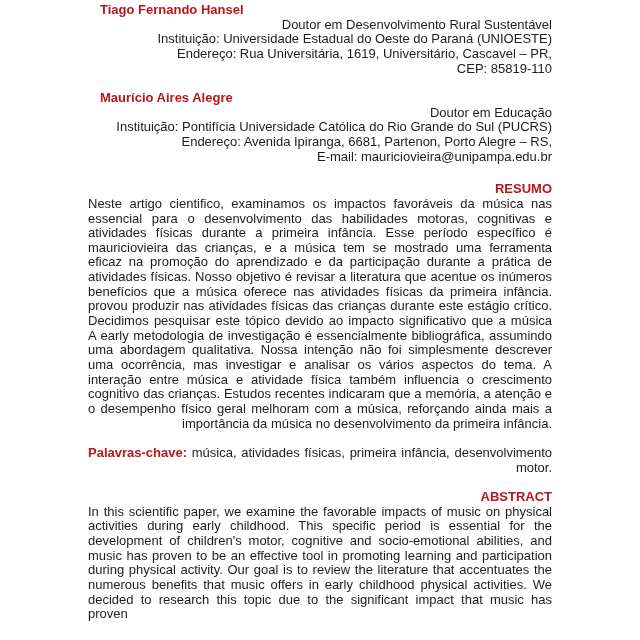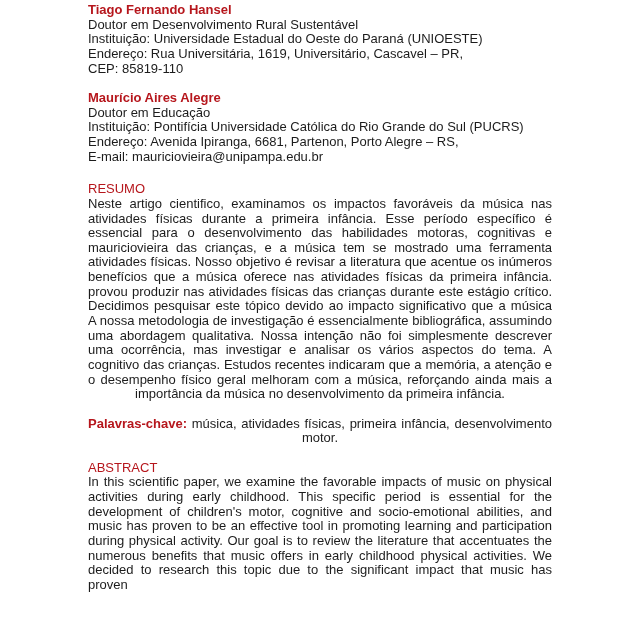--- a/index.html
+++ b/index.html
@@ -13,25 +13,25 @@
     background:var(--bg);
     font-family:"Liberation Sans", sans-serif;
   }
   .doc{
     position:absolute;left:88px;top:3px;width:464px;
     font-size:13px;line-height:14.65px;color:var(--text);
   }
   section{margin:0;padding:0;}
   .gap{margin-top:14.65px;}
   .resumo-gap{margin-top:18px;}
-  .author-name{color:var(--accent);font-weight:bold;white-space:nowrap;}
-  .author-line{white-space:nowrap;text-align:left;}
-  .heading{color:var(--accent);font-weight:normal;text-align:left;}
+  .author-name{color:var(--accent);font-weight:bold;white-space:nowrap;margin-left:12px;}
+  .author-line{white-space:nowrap;text-align:right;}
+  .heading{color:var(--accent);font-weight:bold;text-align:right;}
   .jline{text-align:justify;text-align-last:justify;}
-  .lline{text-align:center;}
+  .lline{text-align:right;}
   .kw-label{color:var(--accent);font-weight:bold;}
 </style>
 </head>
 <body>
 
 <div class="doc">
 
   <section>
     <div class="author-name">Tiago Fernando Hansel</div>
     <div class="author-line">Doutor em Desenvolvimento Rural Sustentável</div>
@@ -44,30 +44,32 @@
     <div class="author-name">Maurício Aires Alegre</div>
     <div class="author-line">Doutor em Educação</div>
     <div class="author-line">Instituição: Pontifícia Universidade Católica do Rio Grande do Sul (PUCRS)</div>
     <div class="author-line">Endereço: Avenida Ipiranga, 6681, Partenon, Porto Alegre – RS,</div>
     <div class="author-line">E-mail: mauriciovieira@unipampa.edu.br</div>
   </section>
 
   <section class="resumo-gap">
     <div class="heading">RESUMO</div>
     <div class="jline">Neste artigo cientifico, examinamos os impactos favoráveis da música nas</div>
+    <div class="jline">essencial para o desenvolvimento das habilidades motoras, cognitivas e</div>
     <div class="jline">atividades físicas durante a primeira infância. Esse período específico é</div>
-    <div class="jline">essencial para o desenvolvimento das habilidades motoras, cognitivas e</div>
     <div class="jline">mauriciovieira das crianças, e a música tem se mostrado uma ferramenta</div>
+    <div class="jline">eficaz na promoção do aprendizado e da participação durante a prática de</div>
     <div class="jline">atividades físicas. Nosso objetivo é revisar a literatura que acentue os inúmeros</div>
     <div class="jline">benefícios que a música oferece nas atividades físicas da primeira infância.</div>
     <div class="jline">provou produzir nas atividades físicas das crianças durante este estágio crítico.</div>
     <div class="jline">Decidimos pesquisar este tópico devido ao impacto significativo que a música</div>
-    <div class="jline">A nossa metodologia de investigação é essencialmente bibliográfica, assumindo</div>
+    <div class="jline">A early metodologia de investigação é essencialmente bibliográfica, assumindo</div>
     <div class="jline">uma abordagem qualitativa. Nossa intenção não foi simplesmente descrever</div>
     <div class="jline">uma ocorrência, mas investigar e analisar os vários aspectos do tema. A</div>
+    <div class="jline">interação entre música e atividade física também influencia o crescimento</div>
     <div class="jline">cognitivo das crianças. Estudos recentes indicaram que a memória, a atenção e</div>
     <div class="jline">o desempenho físico geral melhoram com a música, reforçando ainda mais a</div>
     <div class="lline">importância da música no desenvolvimento da primeira infância.</div>
   </section>
 
   <section class="gap">
     <div class="jline"><span class="kw-label">Palavras-chave:</span> <span>música, atividades físicas, primeira infância, desenvolvimento</span></div>
     <div class="lline">motor.</div>
   </section>
 

